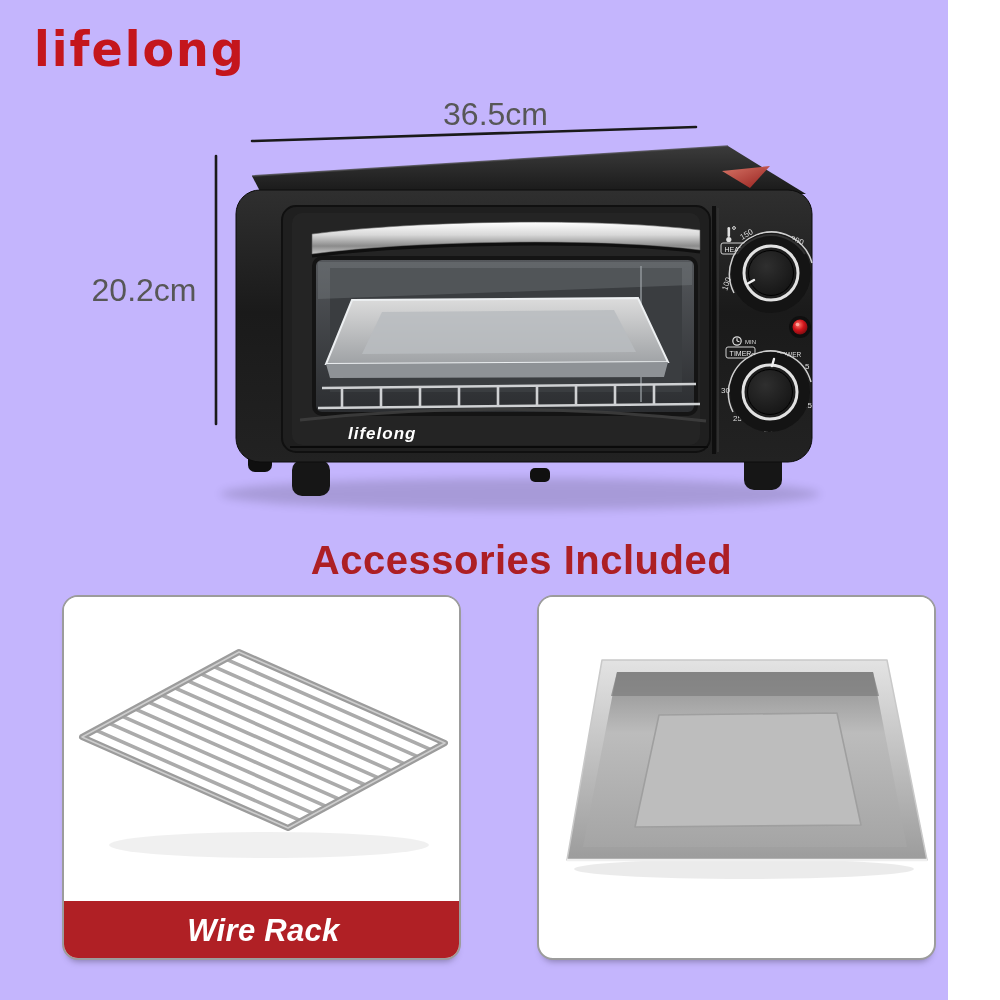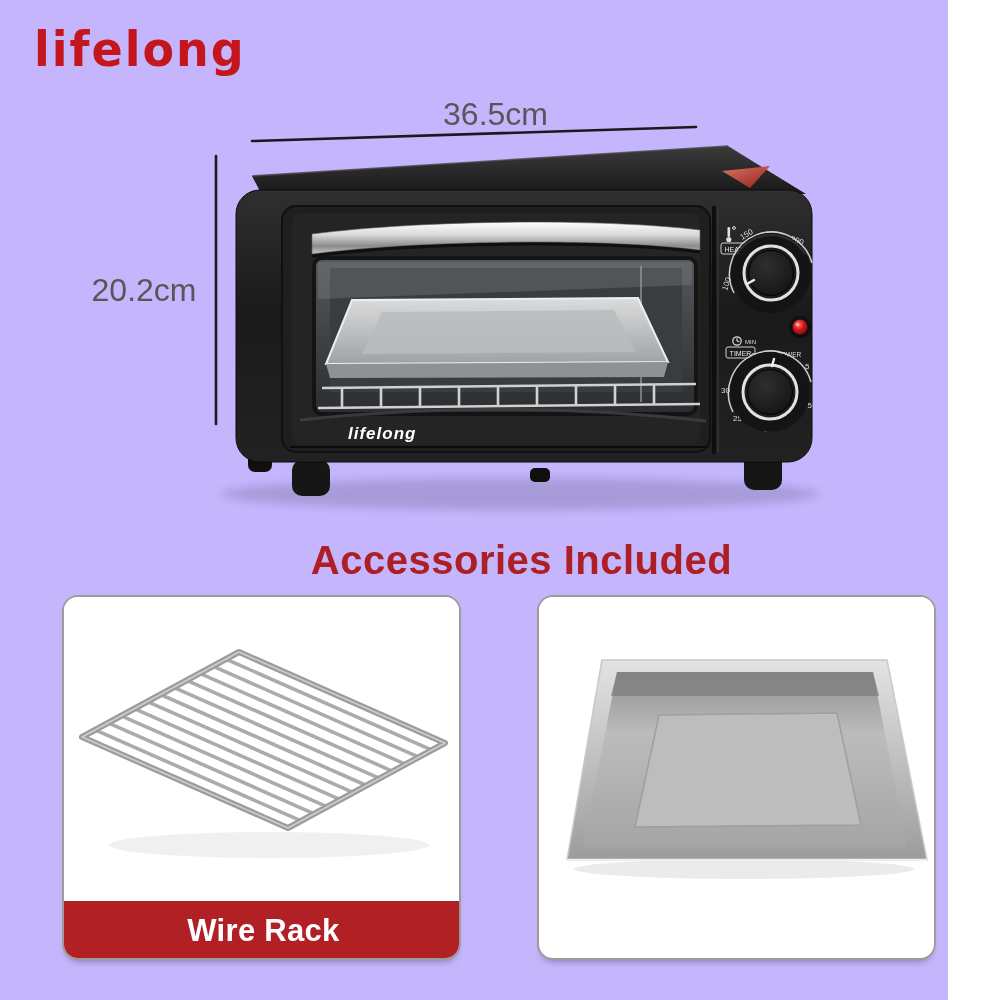--- a/index.html
+++ b/index.html
@@ -26,21 +26,21 @@
   #dim-height{left:88px;top:274px;width:112px;text-align:center;}
 
   
   #figure-svg{left:0;top:0;}
 
   
   #accessories-heading{left:0;top:538px;width:1000px;text-align:center;
     color:var(--heading-red);font-size:40px;font-weight:bold;letter-spacing:0.5px;padding-left:43px;}
   .card{position:absolute;top:595px;width:399px;height:365px;background:#fff;
     border:2px solid #9c9c9c;border-radius:16px;overflow:hidden;
-    box-shadow:0 6px 7px -5px rgba(0,0,0,.35);}
+    box-shadow:0 6px 7px -5px rgba(0,0,0,.35);font-style:italic;}
   #card-wire-rack{left:62px;}
   #card-baking-tray{left:537px;}
   .card-media{position:absolute;left:0;top:0;width:395px;height:306px;background:#fff;}
   .card-banner{position:absolute;left:-2px;bottom:-2px;width:403px;height:59px;
     background:var(--banner-red);display:flex;align-items:center;justify-content:center;}
   .card-banner span{color:#fff;font-size:31px;font-weight:bold;letter-spacing:0.3px;}
 
   svg text{font-family:"Liberation Sans",sans-serif;}
 </style>
 </head>

